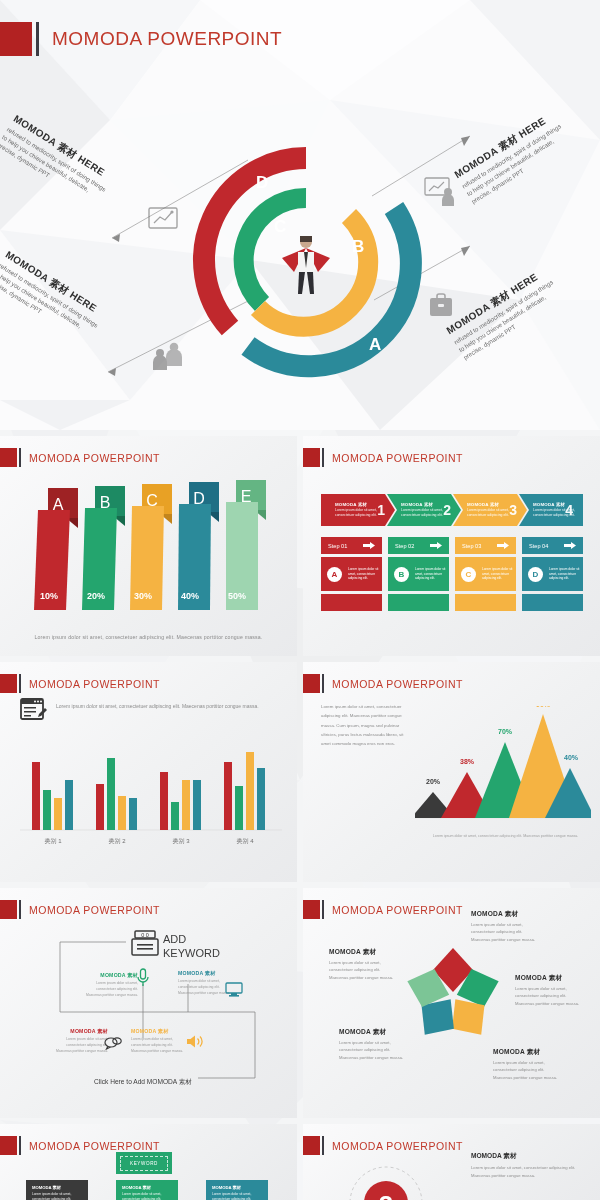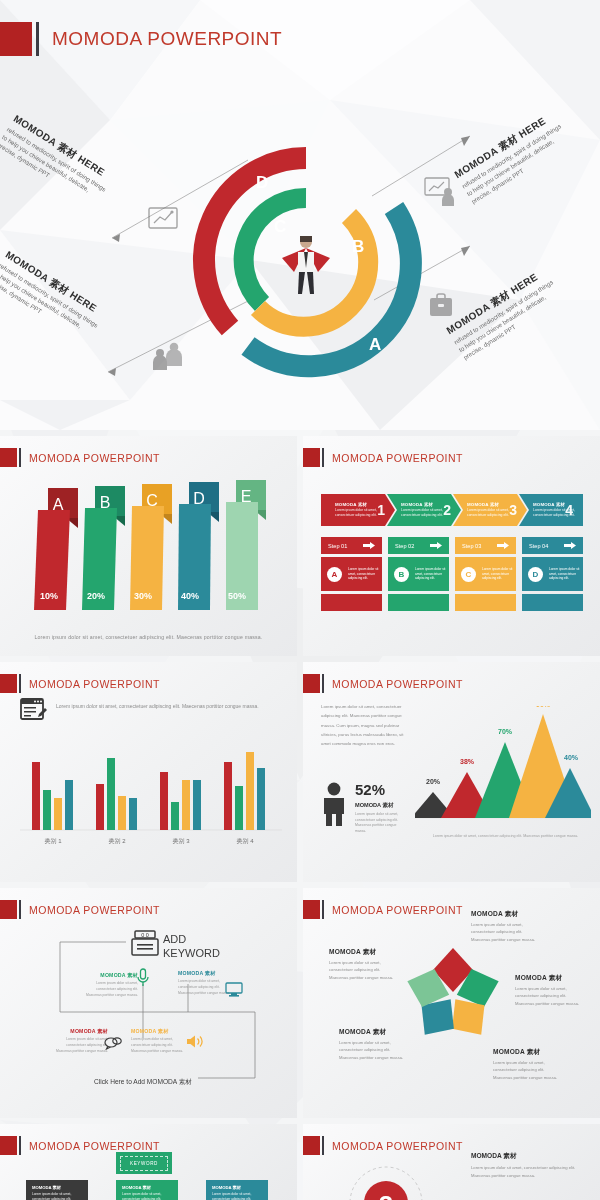--- a/index.html
+++ b/index.html
@@ -536,35 +536,20 @@
   <section class="slide mini s3b">
     <div class="slide-inner">
       <div class="titlebar">
         <div class="tb-sq"></div>
         <div class="tb-bar"></div>
         <div class="tb-text">MOMODA POWERPOINT</div>
       </div>
 
       <div class="tri-text">Lorem ipsum dolor sit amet, consectetuer adipiscing elit. Maecenas porttitor congue massa. Cum ipsum, magna sed pulvinar ultricies, purus lectus malesuada libero, sit amet commodo magna eros non eros.</div>
 
-      <div class="person-stat">
-        <span>
-          <svg width="26" height="44" viewBox="0 0 26 44">
-            <circle cx="13" cy="7" r="6.4" fill="#3a3a3a"></circle>
-            <path d="M3 16h20v16H3z" fill="#3a3a3a"></path>
-            <rect x="5" y="31" width="6" height="13" fill="#3a3a3a"></rect>
-            <rect x="15" y="31" width="6" height="13" fill="#3a3a3a"></rect>
-          </svg>
-        </span>
-        <div>
-          <div class="ps-num">52%</div>
-          <div class="ps-h">MOMODA 素材</div>
-          <div class="ps-b">Lorem ipsum dolor sit amet, consectetuer adipiscing elit. Maecenas porttitor congue massa.</div>
-        </div>
-      </div>
 
       <div class="tris">
         <svg viewBox="0 0 176 124">
           <line x1="0" y1="112" x2="176" y2="112" stroke="#dcdcdc" stroke-width=".5"></line>
           <polygon points="18,86 40,112 -4,112" fill="#3a3a3a"></polygon>
           <polygon points="52,66 78,112 26,112" fill="#c0282d"></polygon>
           <polygon points="90,36 120,112 60,112" fill="#24a56e"></polygon>
           <polygon points="128,8 162,112 94,112" fill="#f5b342"></polygon>
           <polygon points="155,62 180,112 130,112" fill="#2b8a9a"></polygon>
           <text class="tri-pct" x="18" y="78" text-anchor="middle" fill="#3a3a3a">20%</text>

